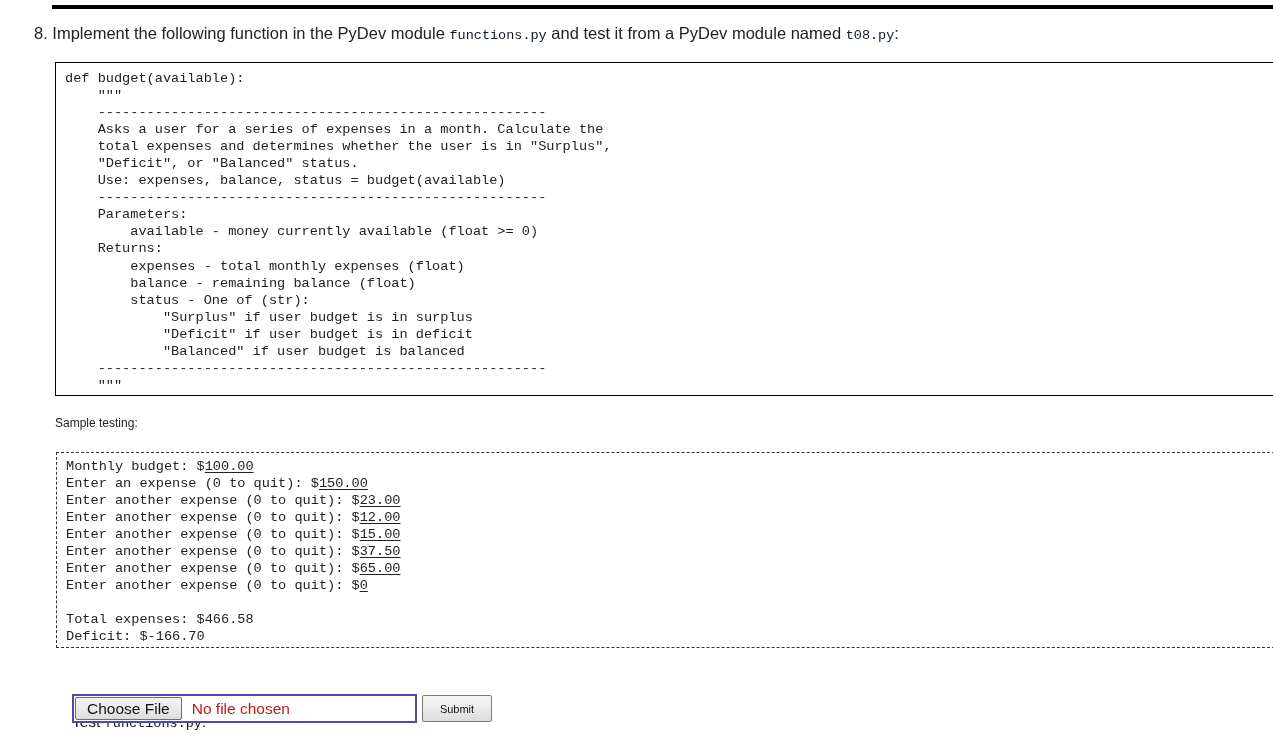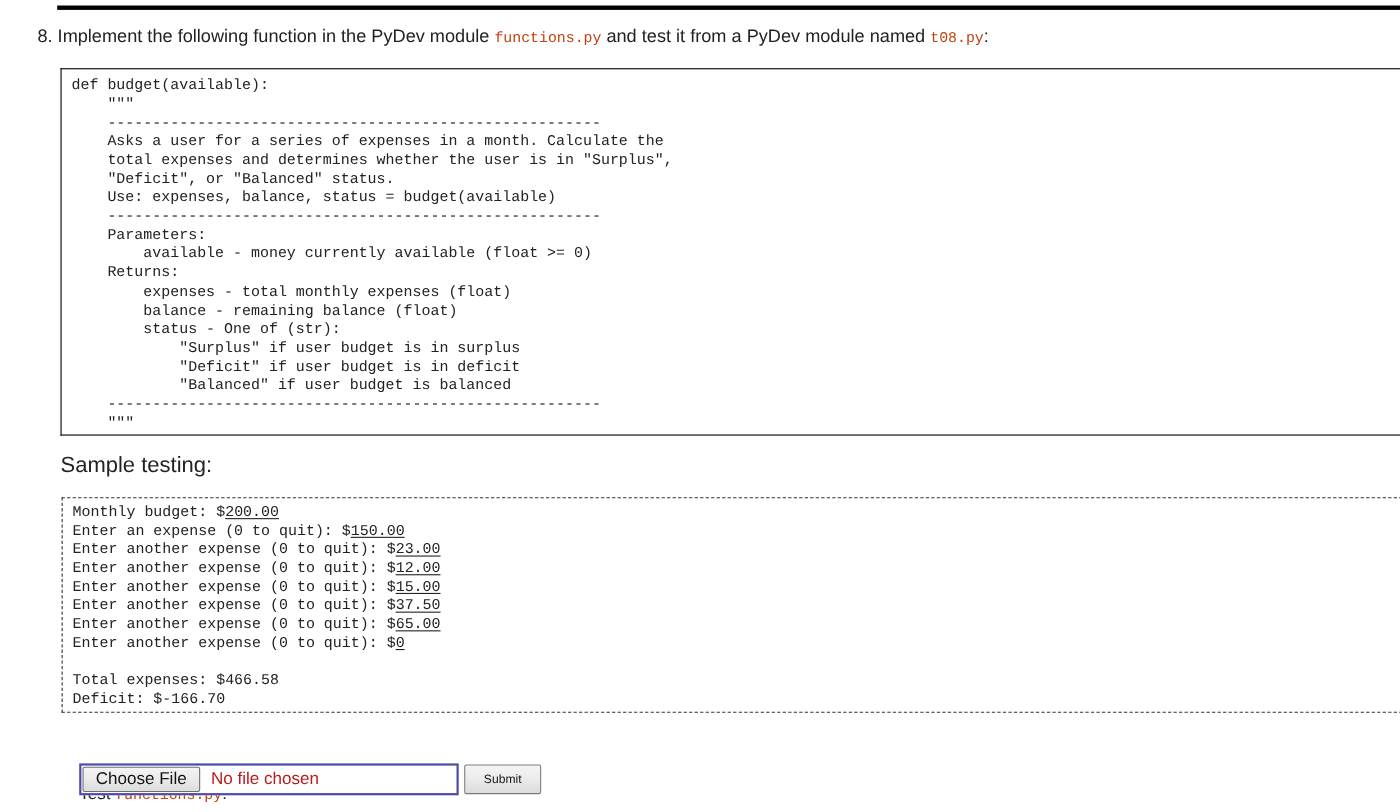--- a/index.html
+++ b/index.html
@@ -37,21 +37,21 @@
     line-height: 22px;
     color: #222222;
     white-space: nowrap;
   }
   .question .qnum {
     display: inline;
   }
   code, .mono {
     font-family: "Liberation Mono", "DejaVu Sans Mono", monospace;
     font-size: 13.5px;
-    color: #c2410c;
+    color: #0f172a;
   }
 
   
   .code-block {
     position: absolute;
     left: 55px;
     top: 62px;
     right: -2px;
     height: 334px;
     box-sizing: border-box;
@@ -67,21 +67,21 @@
     line-height: 17.05px;
     color: #222222;
     white-space: pre;
   }
 
   
   .sample-label {
     position: absolute;
     left: 55px;
     top: 412px;
-    font-size: 20px;
+    font-size: 12px;
     line-height: 22px;
     color: #222222;
     text-align: center;
   }
 
   
   .sample-block {
     position: absolute;
     left: 56px;
     top: 452px;
@@ -206,21 +206,21 @@
             "Surplus" if user budget is in surplus
             "Deficit" if user budget is in deficit
             "Balanced" if user budget is balanced
     -------------------------------------------------------
     """</pre>
 </div>
 
 <div class="sample-label">Sample testing:</div>
 
 <div class="sample-block">
-  <pre id="sample-output-text"><span>Monthly budget: $</span><span class="inp">200.00</span>
+  <pre id="sample-output-text"><span>Monthly budget: $</span><span class="inp">100.00</span>
 <span>Enter an expense (0 to quit): $</span><span class="inp">150.00</span>
 <span>Enter another expense (0 to quit): $</span><span class="inp">23.00</span>
 <span>Enter another expense (0 to quit): $</span><span class="inp">12.00</span>
 <span>Enter another expense (0 to quit): $</span><span class="inp">15.00</span>
 <span>Enter another expense (0 to quit): $</span><span class="inp">37.50</span>
 <span>Enter another expense (0 to quit): $</span><span class="inp">65.00</span>
 <span>Enter another expense (0 to quit): $</span><span class="inp">0</span>
 
 <span>Total expenses: $466.58</span>
 <span>Deficit: $-166.70</span></pre>

